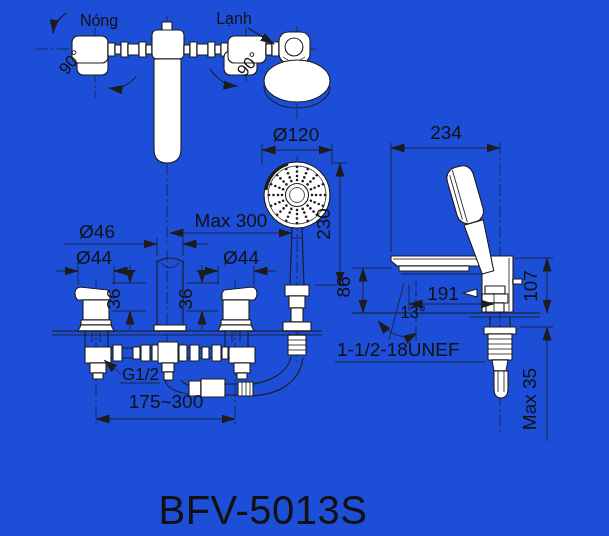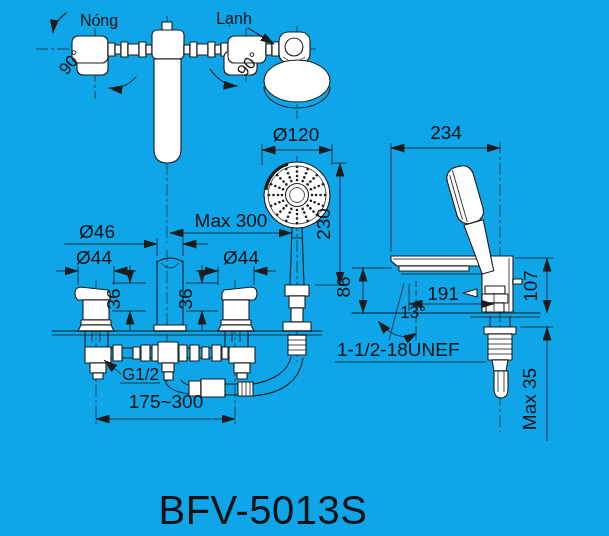--- a/index.html
+++ b/index.html
@@ -1,16 +1,16 @@
 <!DOCTYPE html>
 <html><head>
 <meta charset="utf-8">
 <style>
   html,body{margin:0;padding:0;background:#ffffff}
-  .sheet{position:relative;width:609px;height:536px;background:#0ea5e9;overflow:hidden;
+  .sheet{position:relative;width:609px;height:536px;background:#1d4ed8;overflow:hidden;
          font-family:"Liberation Sans",sans-serif}
   svg{display:block}
   .ln{stroke:#1c1c1c;stroke-width:1.1;fill:none;stroke-linejoin:round;stroke-linecap:round}
   .lnf{stroke:#1c1c1c;stroke-width:1.1;fill:#ffffff;stroke-linejoin:round}
   .thin{stroke:#1c1c1c;stroke-width:0.8;fill:none}
   .cl{stroke:#1c1c1c;stroke-width:0.7;fill:none;stroke-dasharray:12 3 3 3}
   .dsh{stroke:#1c1c1c;stroke-width:0.8;fill:none;stroke-dasharray:6 3}
   .dimtxt{font-size:19px;fill:#111111}
   .smtxt{font-size:17px;fill:#111111}
   .lbl{font-size:16px;fill:#111111}

